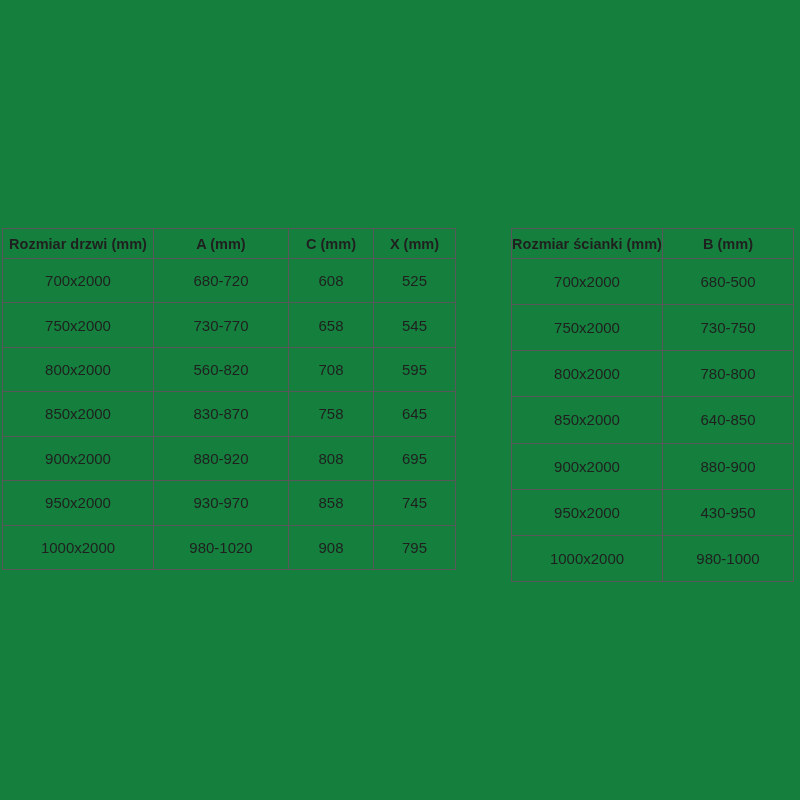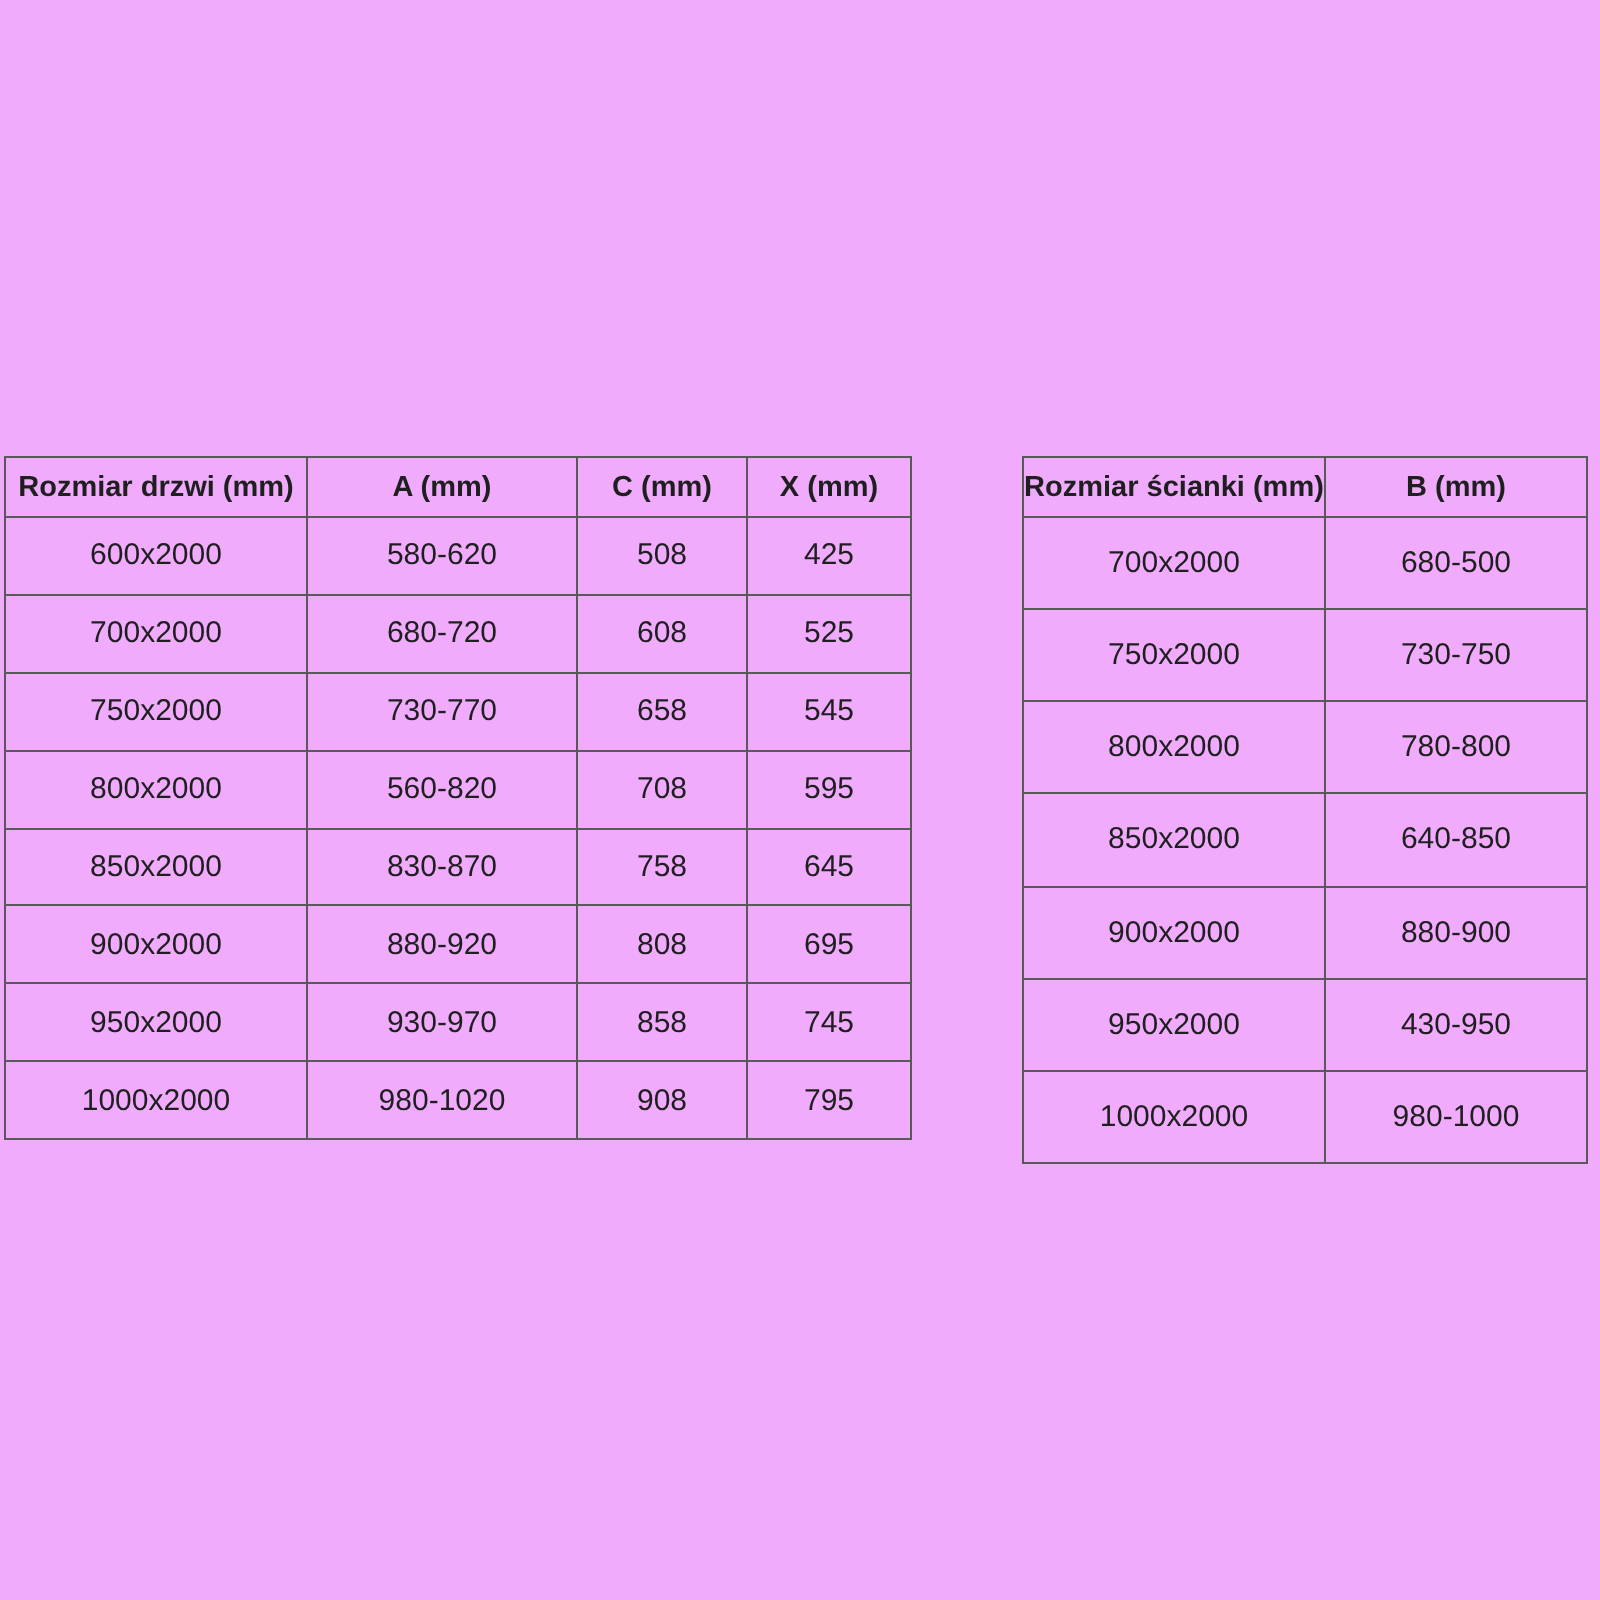--- a/index.html
+++ b/index.html
@@ -4,21 +4,21 @@
 <style>
   html, body {
     margin: 0;
     padding: 0;
     background: #ffffff;
   }
   .canvas {
     position: relative;
     width: 800px;
     height: 800px;
-    background: #f0abfc;
+    background: #15803d;
     font-family: "Liberation Sans", sans-serif;
     overflow: hidden;
   }
   table.spec-table {
     position: absolute;
     border-collapse: collapse;
     table-layout: fixed;
     color: #1f1f1f;
   }
   .spec-table th, .spec-table td {
@@ -60,26 +60,20 @@
     </colgroup>
   <thead>
         <tr>
           <th>Rozmiar drzwi (mm)</th>
           <th>A (mm)</th>
           <th>C (mm)</th>
           <th>X (mm)</th>
         </tr>
       </thead>
       <tbody>
-        <tr>
-          <td>600x2000</td>
-          <td>580-620</td>
-          <td>508</td>
-          <td>425</td>
-        </tr>
         <tr>
           <td>700x2000</td>
           <td>680-720</td>
           <td>608</td>
           <td>525</td>
         </tr>
         <tr>
           <td>750x2000</td>
           <td>730-770</td>
           <td>658</td>

